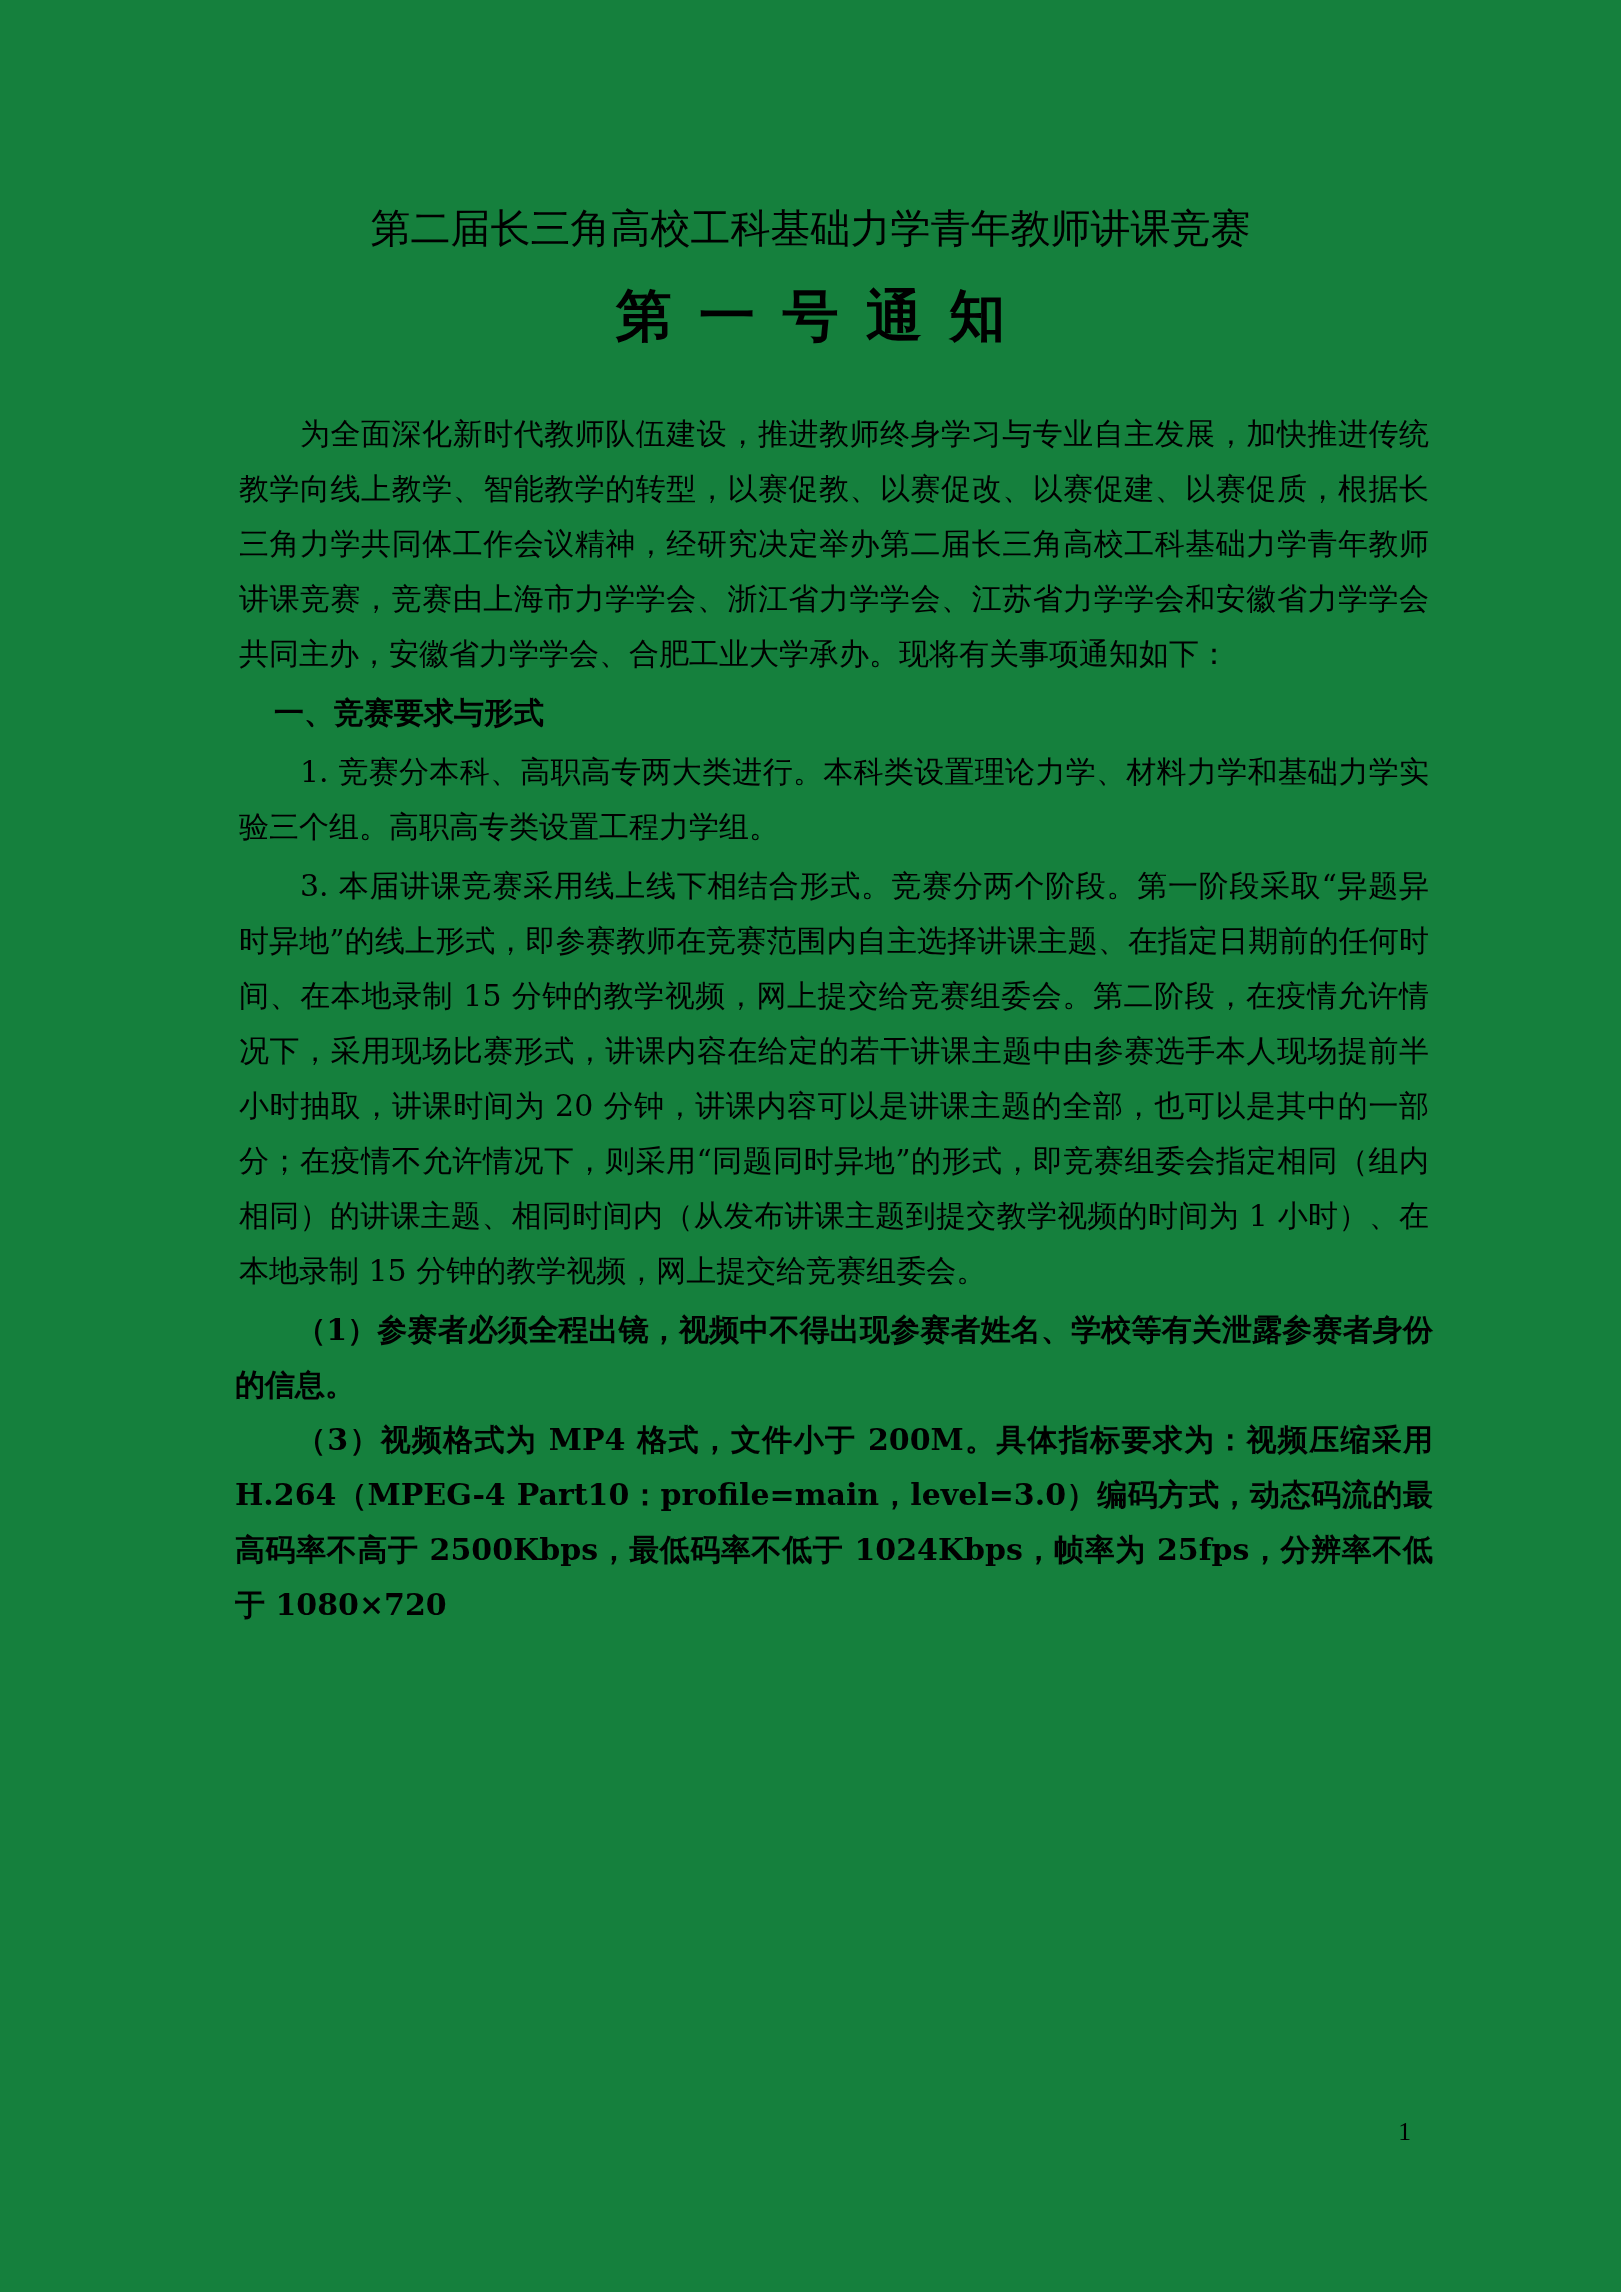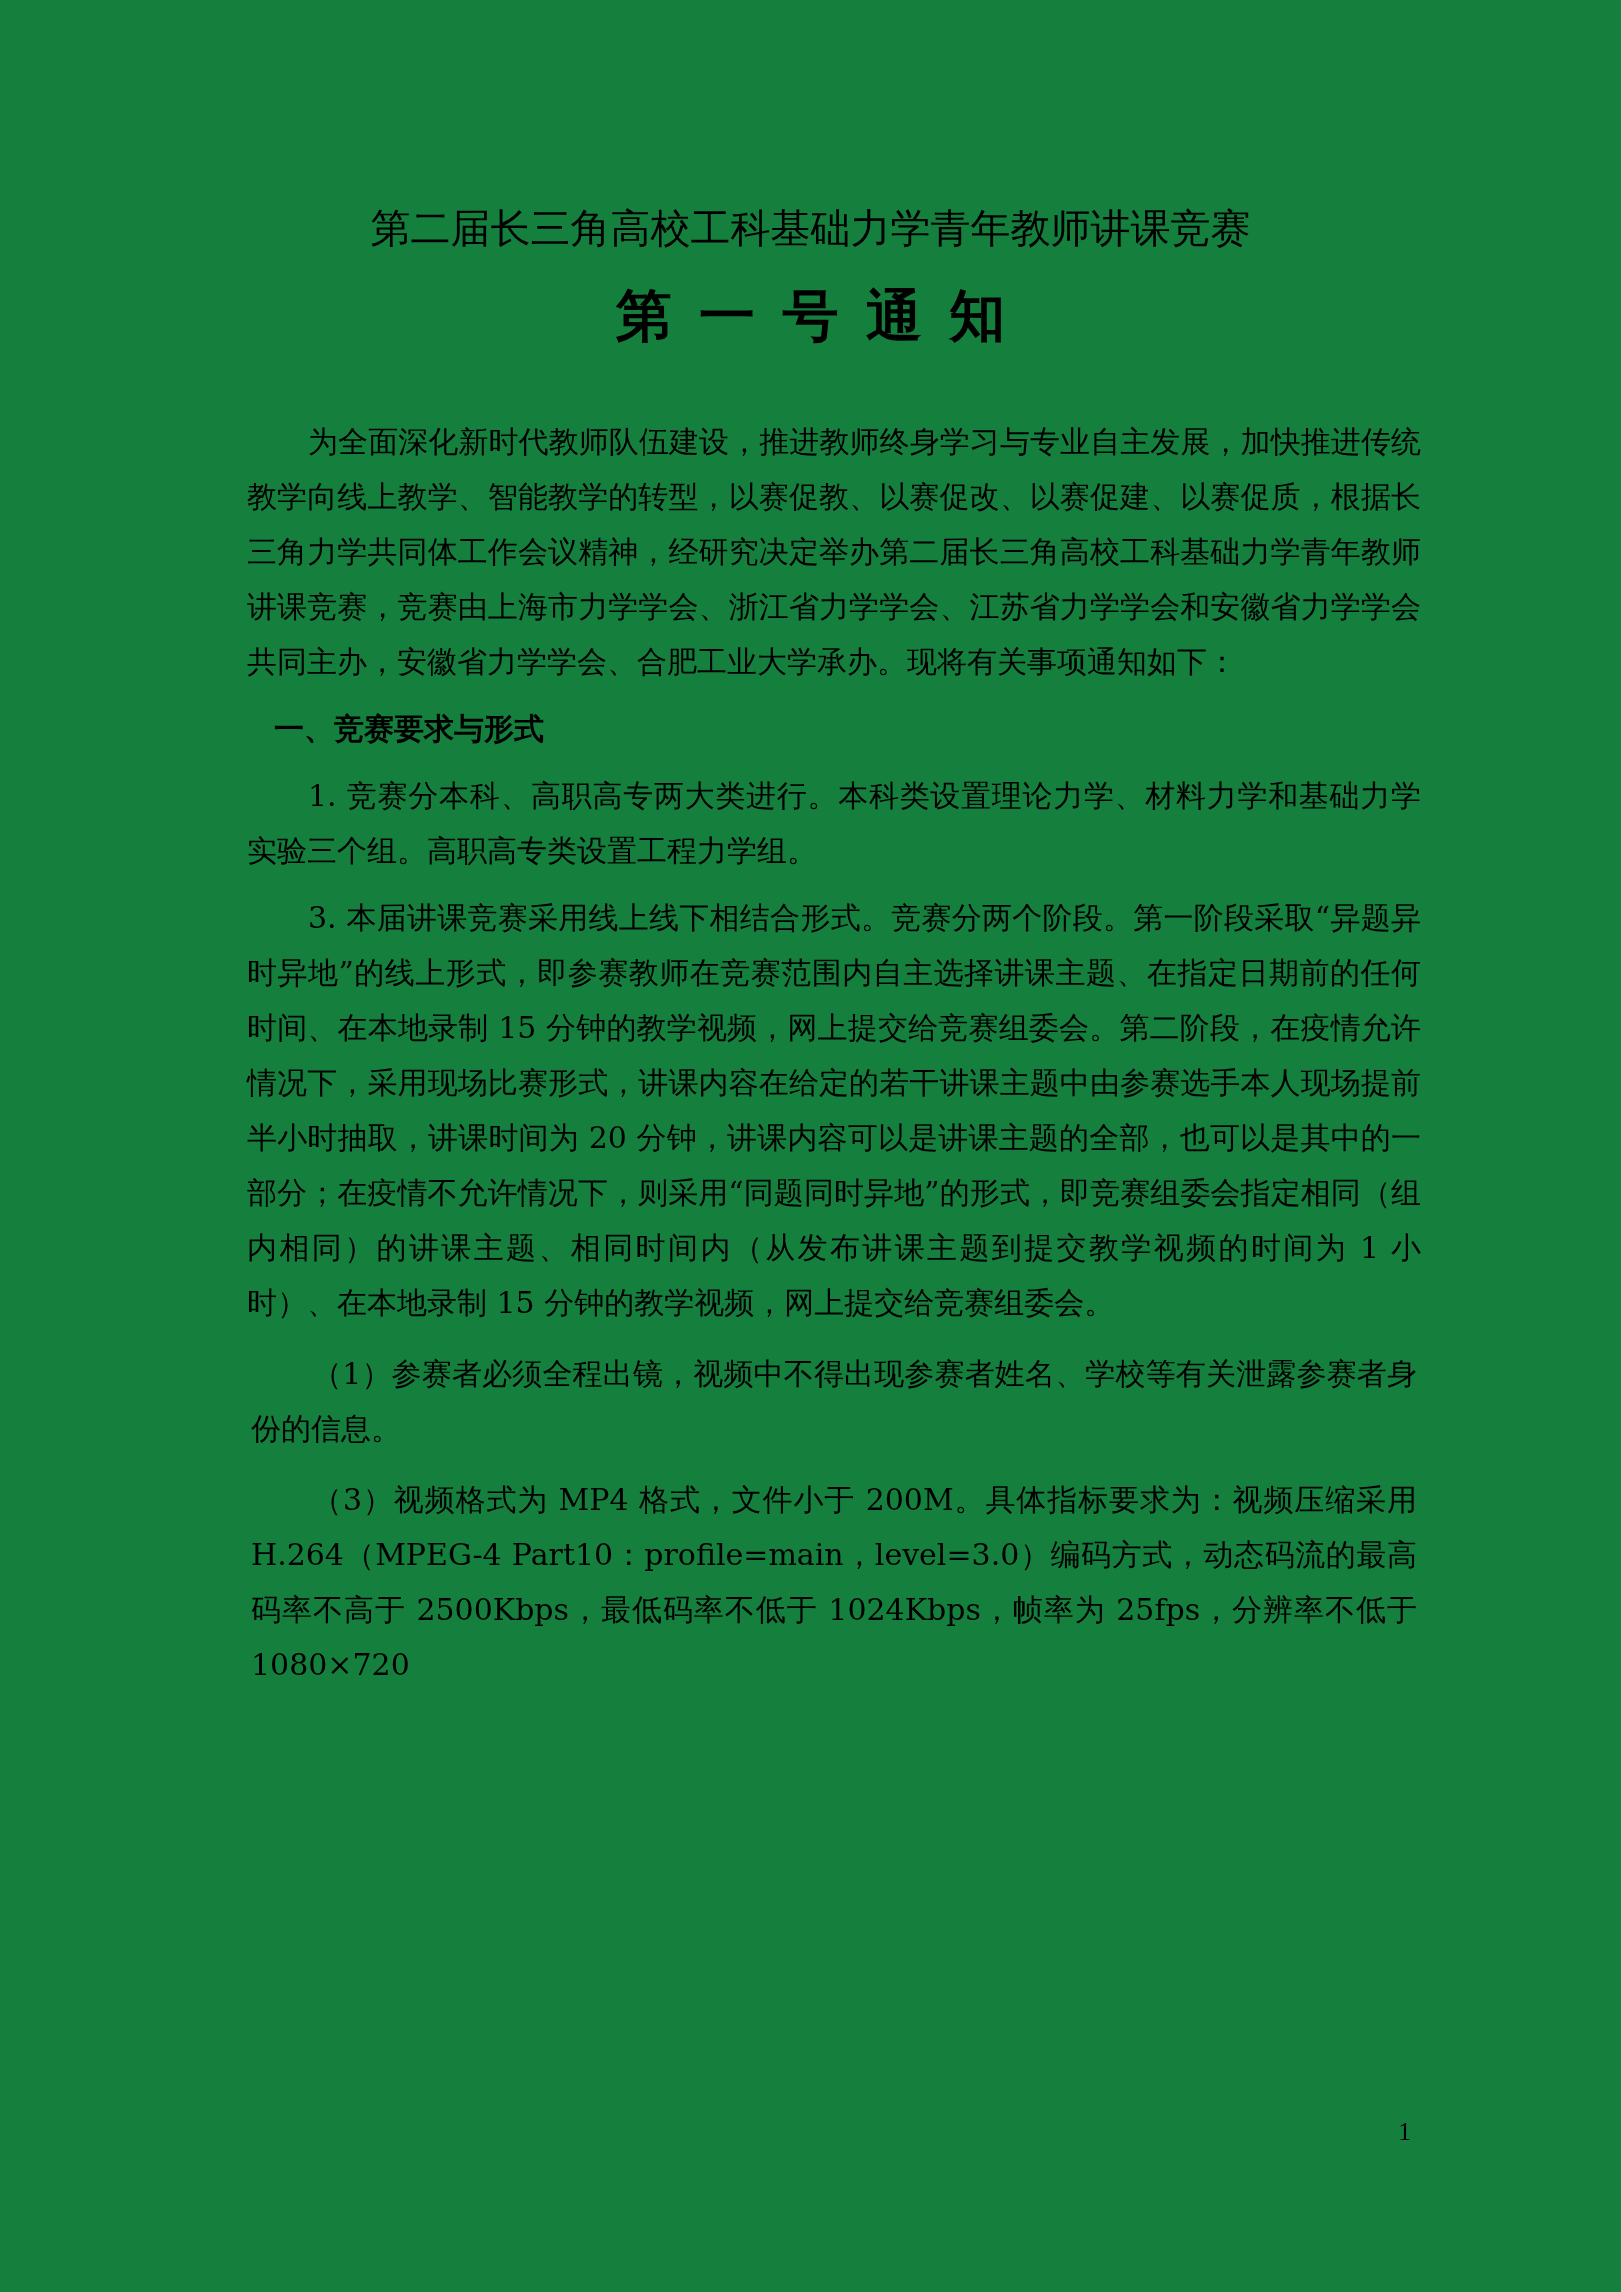--- a/index.html
+++ b/index.html
@@ -12,23 +12,23 @@
   .title2 {
     position: absolute; left: 0; width: 1621px; top: 288px; text-align: center;
     font-family: "DejaVu Sans", "Liberation Sans", sans-serif; font-weight: bold; font-size: 56px; line-height: 55px;
     letter-spacing: 27.4px; padding-left: 27.4px; box-sizing: border-box;
   }
   .body {
     position: absolute; left: 235px; top: 402px; width: 1198px;
     font-family: "DejaVu Serif", "Liberation Serif", serif; font-size: 30px; line-height: 55px;
     text-align: justify;
   }
-  .p { margin: 12px; text-indent: 61px; }
+  .p { margin: 4px; text-indent: 61px; }
   .heading { margin: 0; text-indent: 39px; font-family: "DejaVu Sans", "Liberation Sans", sans-serif; font-weight: bold; font-size: 30px; }
-  .sub { margin: 16px; text-indent: 61px; }
+  .sub { margin: 0; text-indent: 61px; font-weight: bold; }
   .page-num {
     position: absolute; left: 1390px; top: 2117px; width: 29px; text-align: center;
     font-family: "Liberation Serif", "DejaVu Serif", serif; font-size: 25.5px;
   }
 </style>
 </head>
 <body>
 
 <div class="page">
   <div class="title1">第二届长三角高校工科基础力学青年教师讲课竞赛</div>

